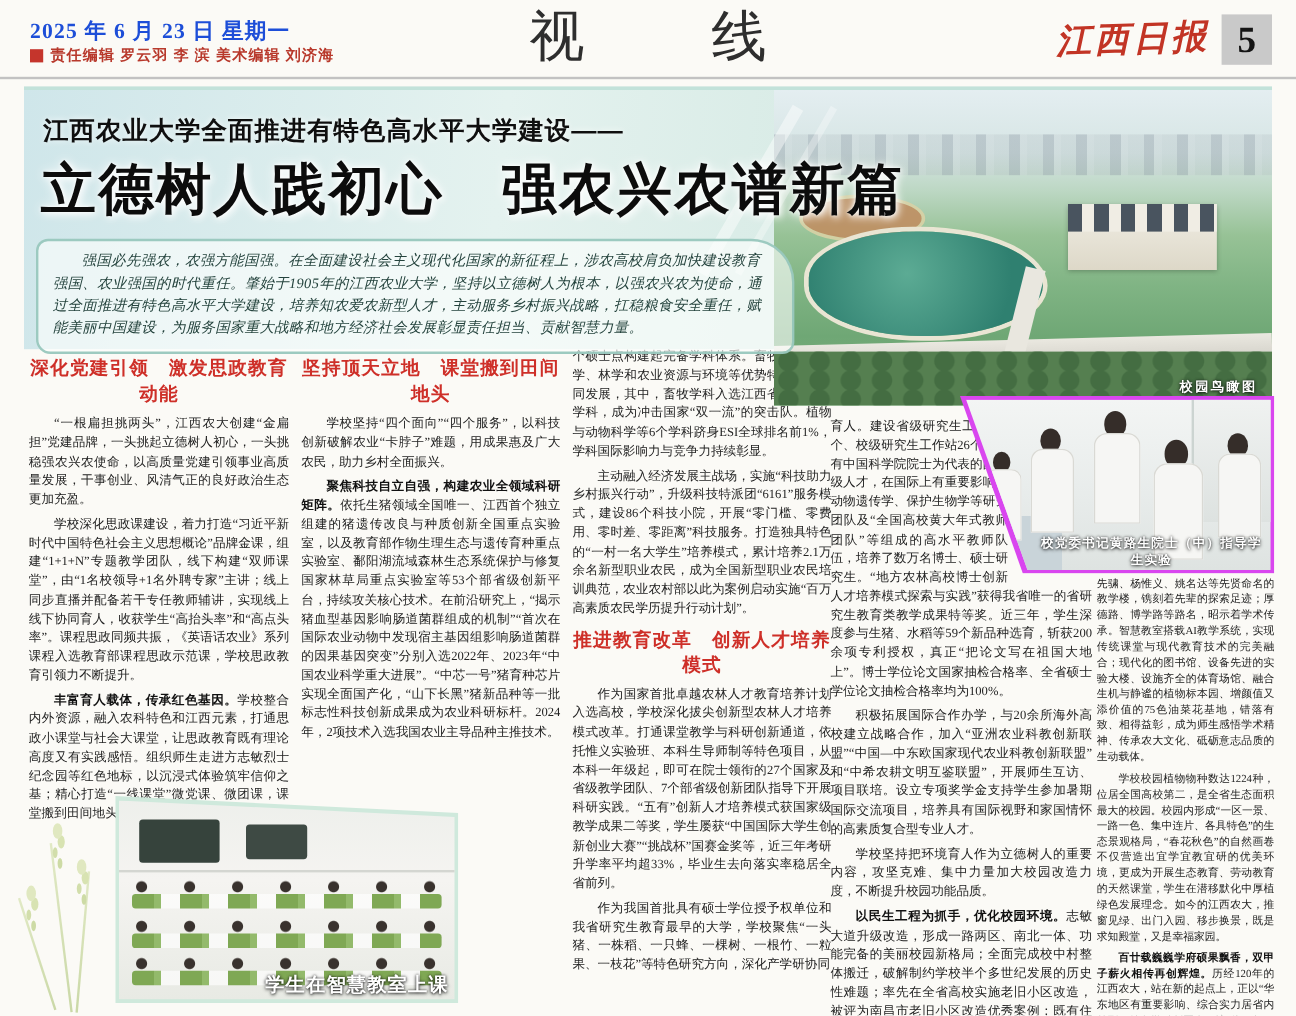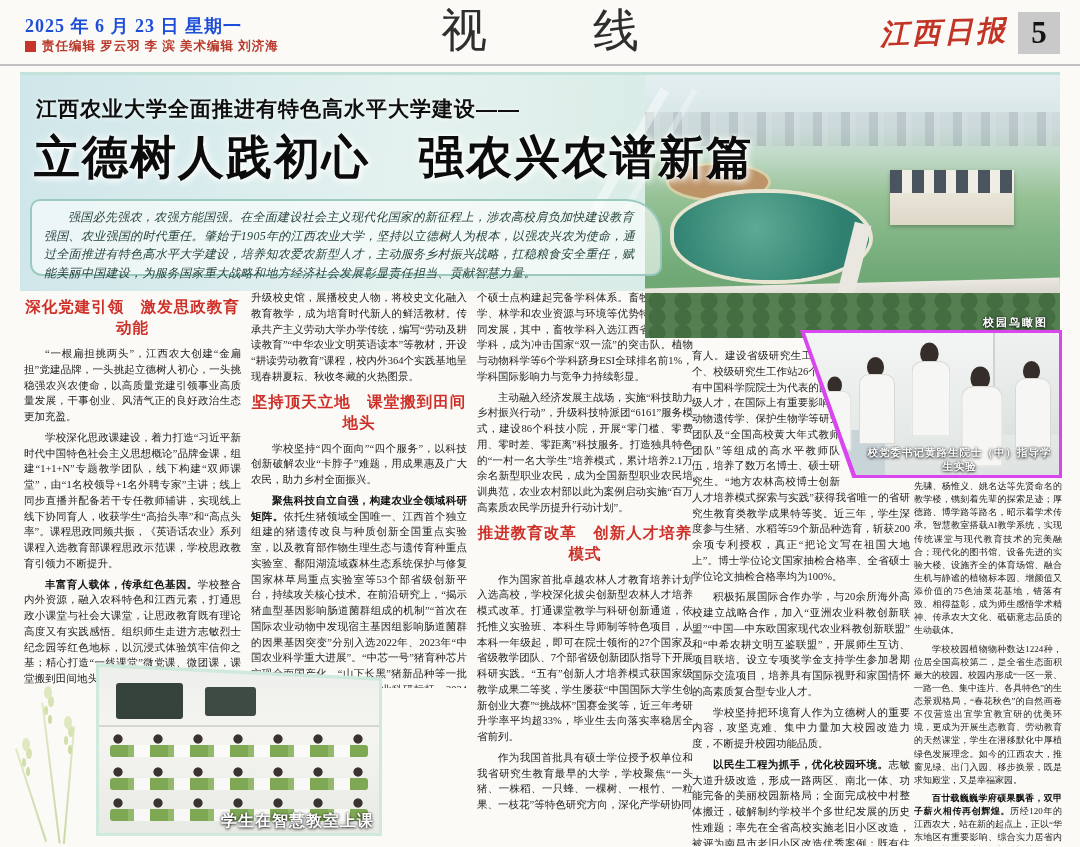--- a/index.html
+++ b/index.html
@@ -19,21 +19,21 @@
   .banner{position:absolute;left:20px;top:72px;width:1040px;height:216px;
           background:linear-gradient(96deg,#cfe6ea 0%,#e4f2ef 38%,#d6eae4 68%,#cbe4de 100%);
           border-top:3px solid #c2e2da;}
   .slash{position:absolute;top:4px;width:10px;height:160px;background:rgba(255,255,255,.45);transform:rotate(30deg);z-index:2;}
   .slash.s1{left:600px;} .slash.s2{left:632px;width:6px;opacity:.7;}
   .kicker{position:absolute;left:16px;top:20px;z-index:3;font-size:21px;font-weight:bold;color:#0f0f0f;
           font-family:"Liberation Sans","DejaVu Sans",sans-serif;letter-spacing:1px;text-shadow:0 0 5px rgba(255,255,255,.9);}
   .headline{position:absolute;left:14px;top:52px;z-index:3;font-size:46px;font-weight:900;color:#0c0c0c;letter-spacing:2px;white-space:nowrap;
             font-family:"Liberation Sans","DejaVu Sans",sans-serif;
             text-shadow:0 0 10px rgba(255,255,255,.95),0 0 3px rgba(255,255,255,.9),2px 2px 6px rgba(255,255,255,.8);}
-  .intro-box{position:absolute;left:10px;top:124px;width:632px;height:77px;z-index:3;
+  .intro-box{position:absolute;left:10px;top:124px;width:632px;height:96px;z-index:3;
              background:rgba(253,255,253,.62);border:2px solid rgba(148,196,186,.9);
              border-radius:10px 36px 10px 12px;padding:7px 14px 6px 12px;box-sizing:border-box;}
   .intro-text{font-size:12px;font-style:italic;color:#24433d;line-height:1.55;text-indent:2em;letter-spacing:.3px;}
   
   .aerial{position:absolute;left:625px;top:0;width:415px;height:263px;overflow:hidden;z-index:1;
           background:linear-gradient(180deg,#e4eef1 0%,#d6e5e4 20%,#bcd7c3 32%,#97c296 46%,#80b484 62%,#6fa775 78%,#7cae7d 100%);}
   .a-city{position:absolute;left:0;right:0;top:14%;height:13%;opacity:.65;
           background:repeating-linear-gradient(90deg,rgba(140,152,163,.6) 0 9px,rgba(197,206,210,.55) 9px 15px,rgba(168,178,184,.35) 15px 28px);}
   .a-field{position:absolute;left:5%;top:33%;width:24%;height:13%;border-radius:50%;background:#c08f62;border:3px solid #d9d2a6;opacity:.9;}
   .a-lake{position:absolute;left:7%;top:45%;width:47%;height:33%;border-radius:46% 54% 50% 50%;
@@ -189,21 +189,20 @@
     <div class="grain g3"></div>
   </div>
 
   <div id="col1" class="col">
       <h3>深化党建引领　激发思政教育动能</h3>
       <p>“一根扁担挑两头”，江西农大创建“金扁担”党建品牌，一头挑起立德树人初心，一头挑稳强农兴农使命，以高质量党建引领事业高质量发展，干事创业、风清气正的良好政治生态更加充盈。</p>
       <p>学校深化思政课建设，着力打造“习近平新时代中国特色社会主义思想概论”品牌金课，组建“1+1+N”专题教学团队，线下构建“双师课堂”，由“1名校领导+1名外聘专家”主讲；线上同步直播并配备若干专任教师辅讲，实现线上线下协同育人，收获学生“高抬头率”和“高点头率”。课程思政同频共振，《英语话农业》系列课程入选教育部课程思政示范课，学校思政教育引领力不断提升。</p>
       <p><b>丰富育人载体，传承红色基因。</b>学校整合内外资源，融入农科特色和江西元素，打通思政小课堂与社会大课堂，让思政教育既有理论高度又有实践感悟。组织师生走进方志敏烈士纪念园等红色地标，以沉浸式体验筑牢信仰之基；精心打造“一线课堂”微党课、微团课，课堂搬到田间地头、红色场馆；创新开展“金扁担·歌咏党课”，激发师生情感共鸣；推动校史馆、科技馆、党建廉政馆与校外实践基地、生产企业有效联动；开展红色走读、红色诵读、红色班级创建等系列活动，入选全省红色基因传承示范校，连续30次获全国大中专学生志愿者暑期“三下乡”社会实践活动优秀单位。</p>
     </div>
   <div id="col2" class="col">
-      <p class="noindent">升级校史馆，展播校史人物，将校史文化融入教育教学，成为培育时代新人的鲜活教材。传承共产主义劳动大学办学传统，编写“劳动及耕读教育”“中华农业文明英语读本”等教材，开设“耕读劳动教育”课程，校内外364个实践基地呈现春耕夏耘、秋收冬藏的火热图景。</p>
       <h3>坚持顶天立地　课堂搬到田间地头</h3>
       <p>学校坚持“四个面向”“四个服务”，以科技创新破解农业“卡脖子”难题，用成果惠及广大农民，助力乡村全面振兴。</p>
       <p><b>聚焦科技自立自强，构建农业全领域科研矩阵。</b>依托生猪领域全国唯一、江西首个独立组建的猪遗传改良与种质创新全国重点实验室，以及教育部作物生理生态与遗传育种重点实验室、鄱阳湖流域森林生态系统保护与修复国家林草局重点实验室等53个部省级创新平台，持续攻关核心技术。在前沿研究上，“揭示猪血型基因影响肠道菌群组成的机制”“首次在国际农业动物中发现宿主基因组影响肠道菌群的因果基因突变”分别入选2022年、2023年“中国农业科学重大进展”。“中芯一号”猪育种芯片实现全面国产化，“山下长黑”猪新品种等一批标志性科技创新成果成为农业科研标杆。2024年，2项技术入选我国农业主导品种主推技术。</p>
     </div>
   <div id="col3" class="col">
       <p class="noindent">个硕士点构建起完备学科体系。畜牧学、作物学、林学和农业资源与环境等优势特色学科协同发展，其中，畜牧学科入选江西省高峰优势学科，成为冲击国家“双一流”的突击队。植物与动物科学等6个学科跻身ESI全球排名前1%，学科国际影响力与竞争力持续彰显。</p>
       <p>主动融入经济发展主战场，实施“科技助力乡村振兴行动”，升级科技特派团“6161”服务模式，建设86个科技小院，开展“零门槛、零费用、零时差、零距离”科技服务。打造独具特色的“一村一名大学生”培养模式，累计培养2.1万余名新型职业农民，成为全国新型职业农民培训典范，农业农村部以此为案例启动实施“百万高素质农民学历提升行动计划”。</p>
       <h3>推进教育改革　创新人才培养模式</h3>
       <p>作为国家首批卓越农林人才教育培养计划入选高校，学校深化拔尖创新型农林人才培养模式改革。打通课堂教学与科研创新通道，依托惟义实验班、本科生导师制等特色项目，从本科一年级起，即可在院士领衔的27个国家及省级教学团队、7个部省级创新团队指导下开展科研实践。“五有”创新人才培养模式获国家级教学成果二等奖，学生屡获“中国国际大学生创新创业大赛”“挑战杯”国赛金奖等，近三年考研升学率平均超33%，毕业生去向落实率稳居全省前列。</p>
       <p>作为我国首批具有硕士学位授予权单位和我省研究生教育最早的大学，学校聚焦“一头猪、一株稻、一只蜂、一棵树、一根竹、一粒果、一枝花”等特色研究方向，深化产学研协同</p>

